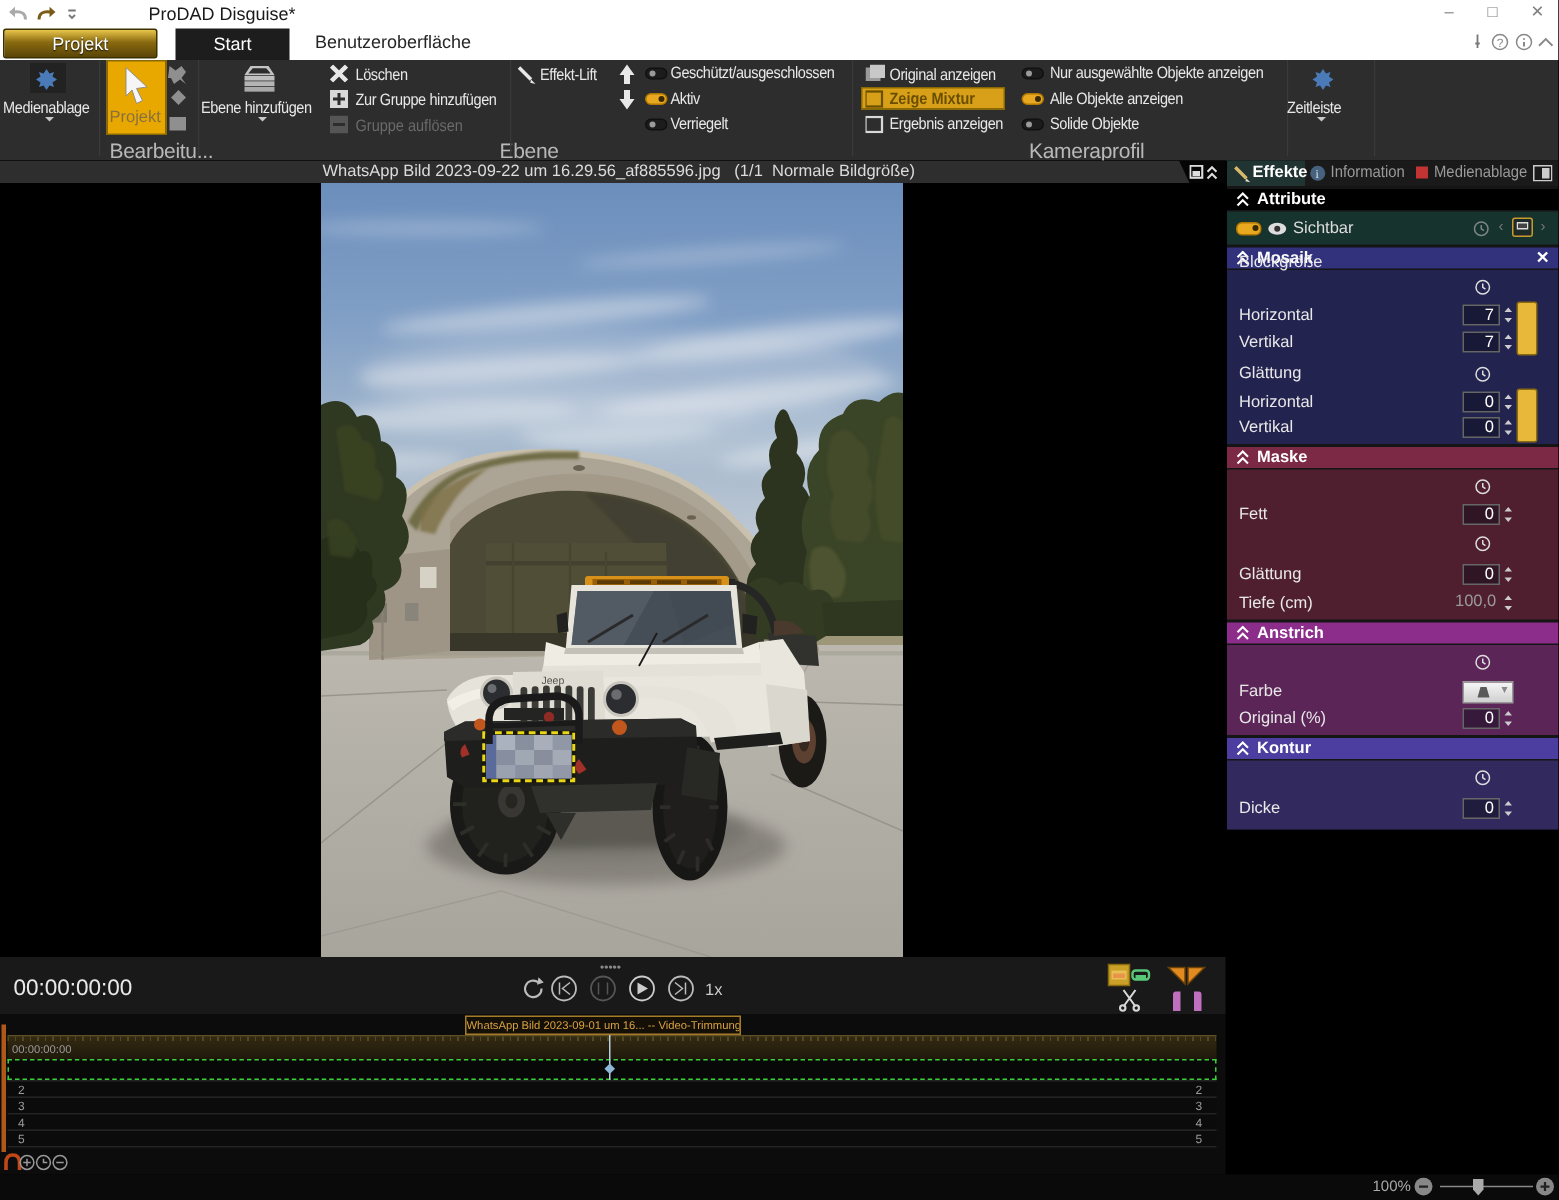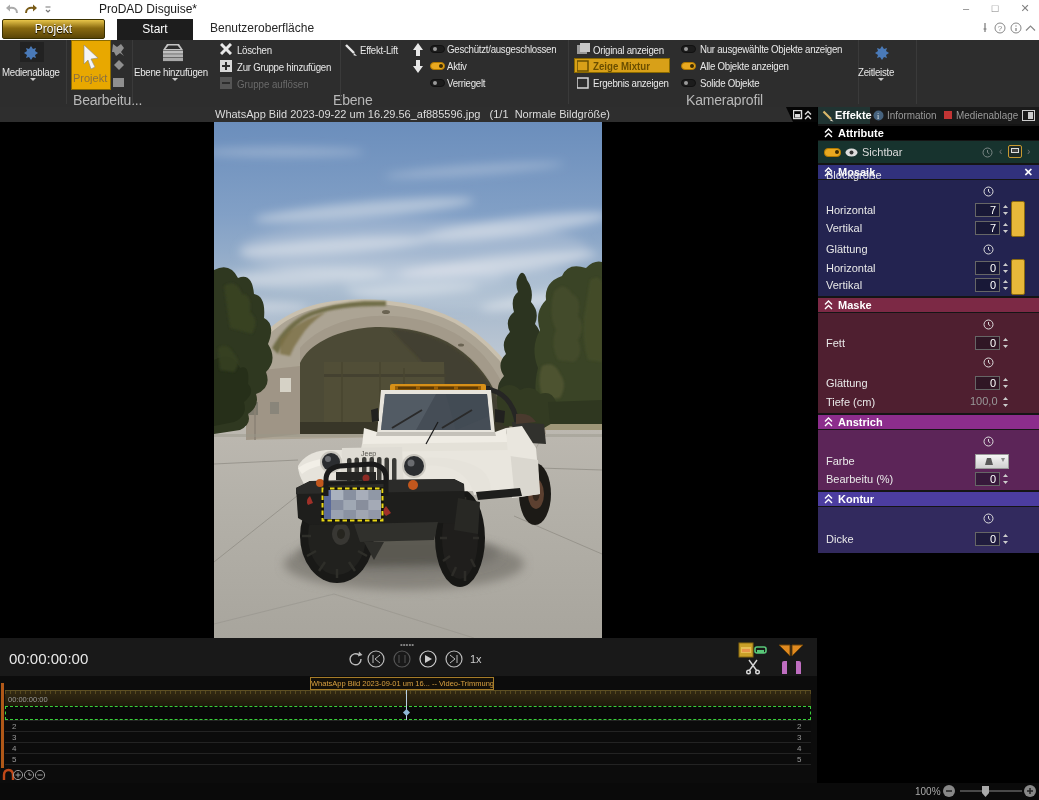--- a/index.html
+++ b/index.html
@@ -544,21 +544,21 @@
     <svg class="abs" style="left:165px;top:329px;opacity:1.0" width="11" height="11" viewBox="0 0 11 11">
         <circle cx="5.5" cy="5.5" r="4.5" fill="none" stroke="#ddd"></circle>
         <path d="M5.5 3 V5.5 L7.3 6.8" stroke="#ddd" fill="none"></path>
       </svg>
     <div class="prow" style="left:8px;top:348px;">Farbe</div>
     <div class="abs" style="left:157px;top:347px;width:34px;height:15px;background:linear-gradient(#f5f5f5,#d0d0d0);border:1px solid #999;"></div>
     <svg class="abs" style="left:165px;top:350px" width="12" height="9" viewBox="0 0 12 9">
         <path d="M2 8 L4 1 L8 1 L10 8 Z" fill="#5a5a5a"></path>
       </svg>
     <div class="abs" style="left:183px;top:348px;color:#888;font-size:8px;">▾</div>
-    <div class="prow" style="left:8px;top:366px;">Bearbeitu (%)</div>
+    <div class="prow" style="left:8px;top:366px;">Original (%)</div>
     <div class="numbox" style="left:157px;top:365px;">0</div>
       <svg class="abs" style="left:184px;top:365px" width="7" height="14" viewBox="0 0 7 14">
         <path d="M3.5 2 L6 5 H1 Z" fill="#ccc"></path>
         <path d="M3.5 12 L1 9 H6 Z" fill="#ccc"></path>
       </svg>
 
     <div class="sechead" style="top:385px;background:#4c3da0;">Kontur</div>
     <svg class="abs" style="left:6px;top:387px" width="9" height="10" viewBox="0 0 9 10">
         <path d="M1 4.5 L4.5 1 L8 4.5 M1 9 L4.5 5.5 L8 9" fill="none" stroke="#fff" stroke-width="1.4"></path>
       </svg>

